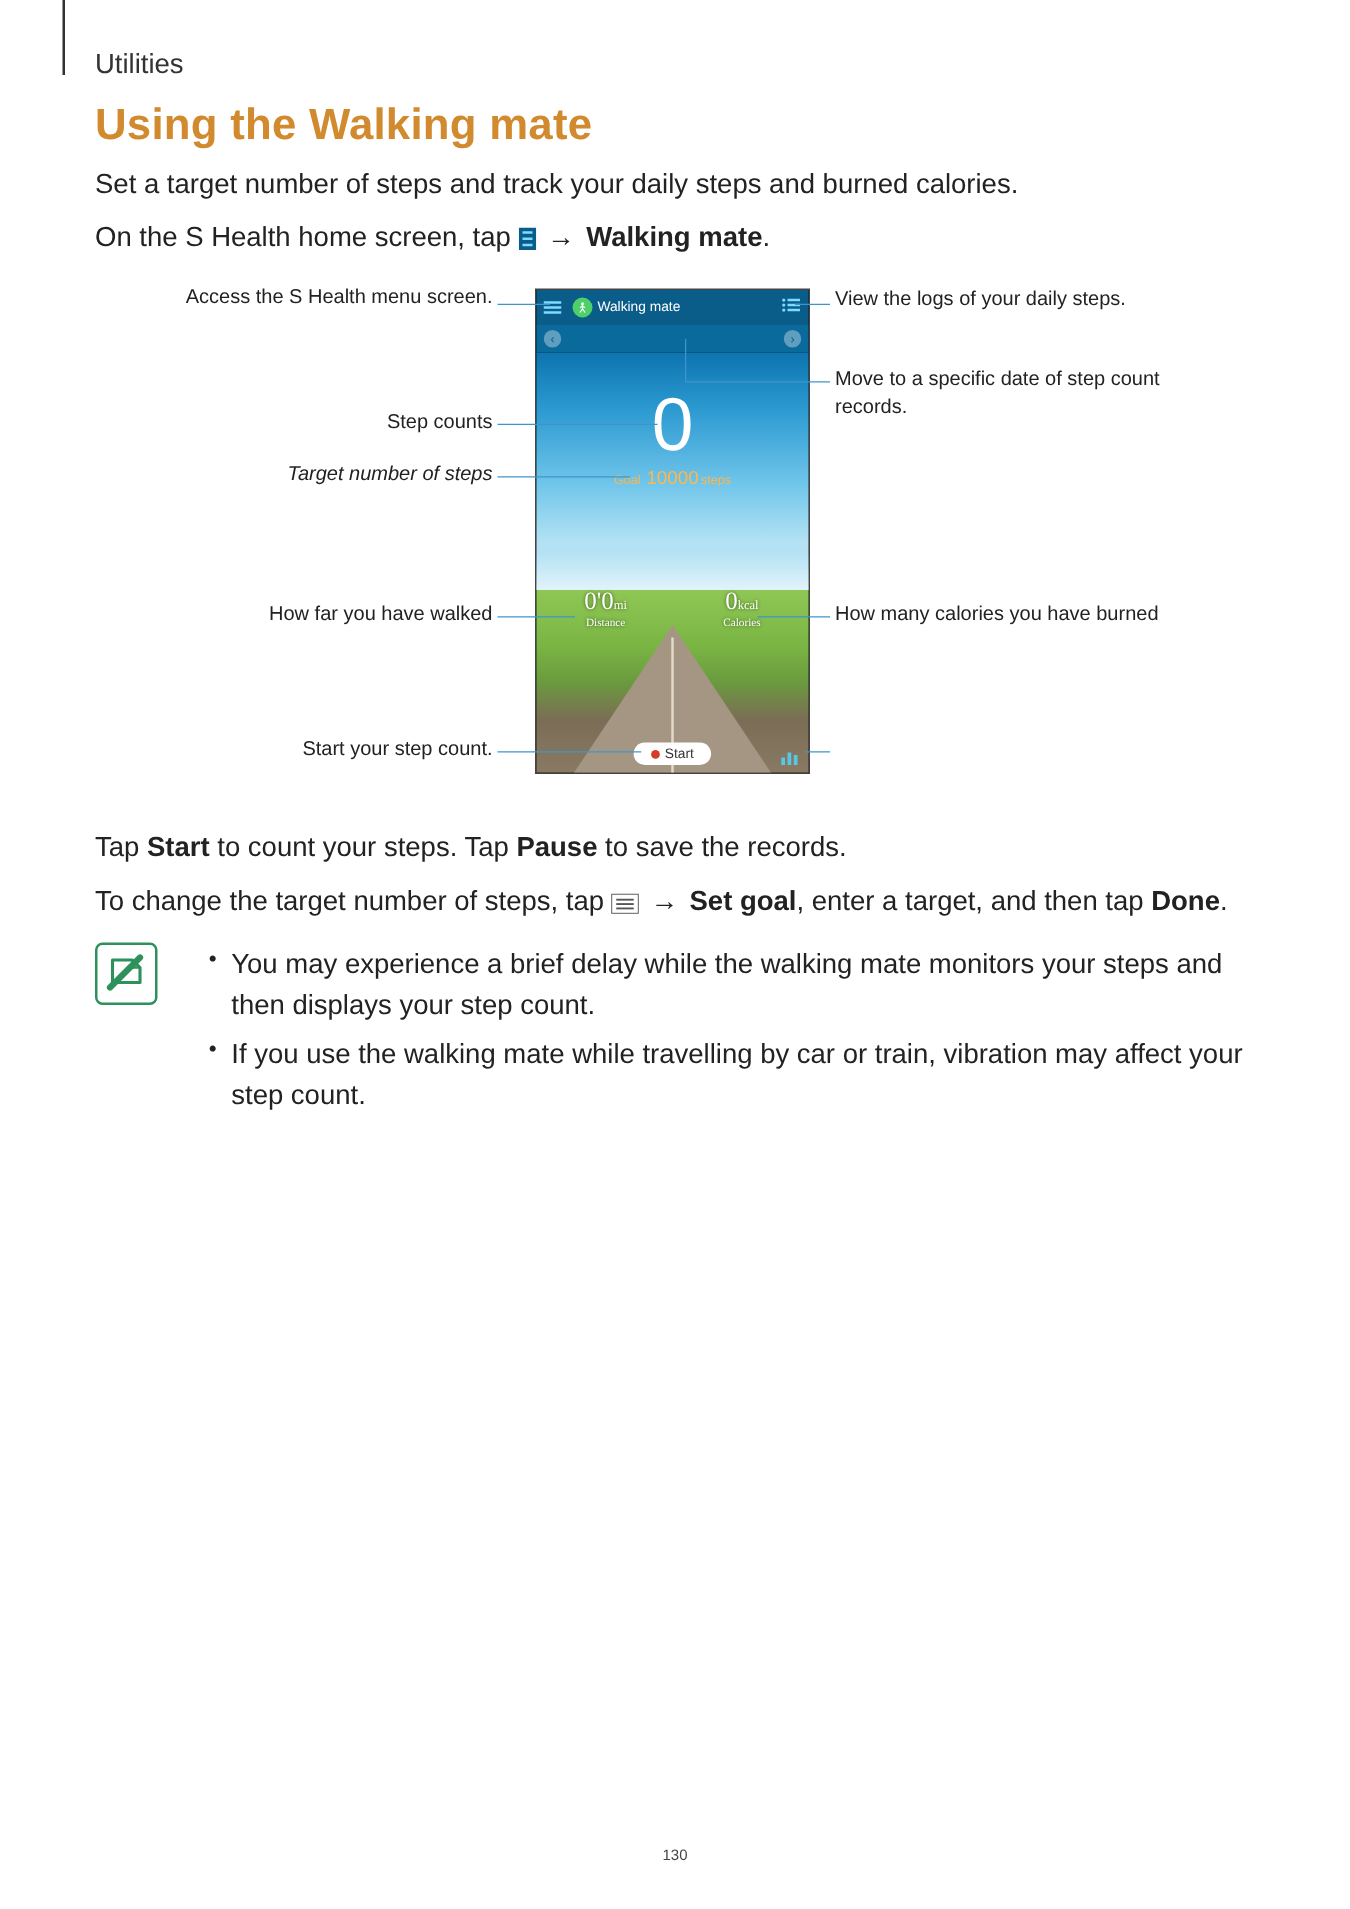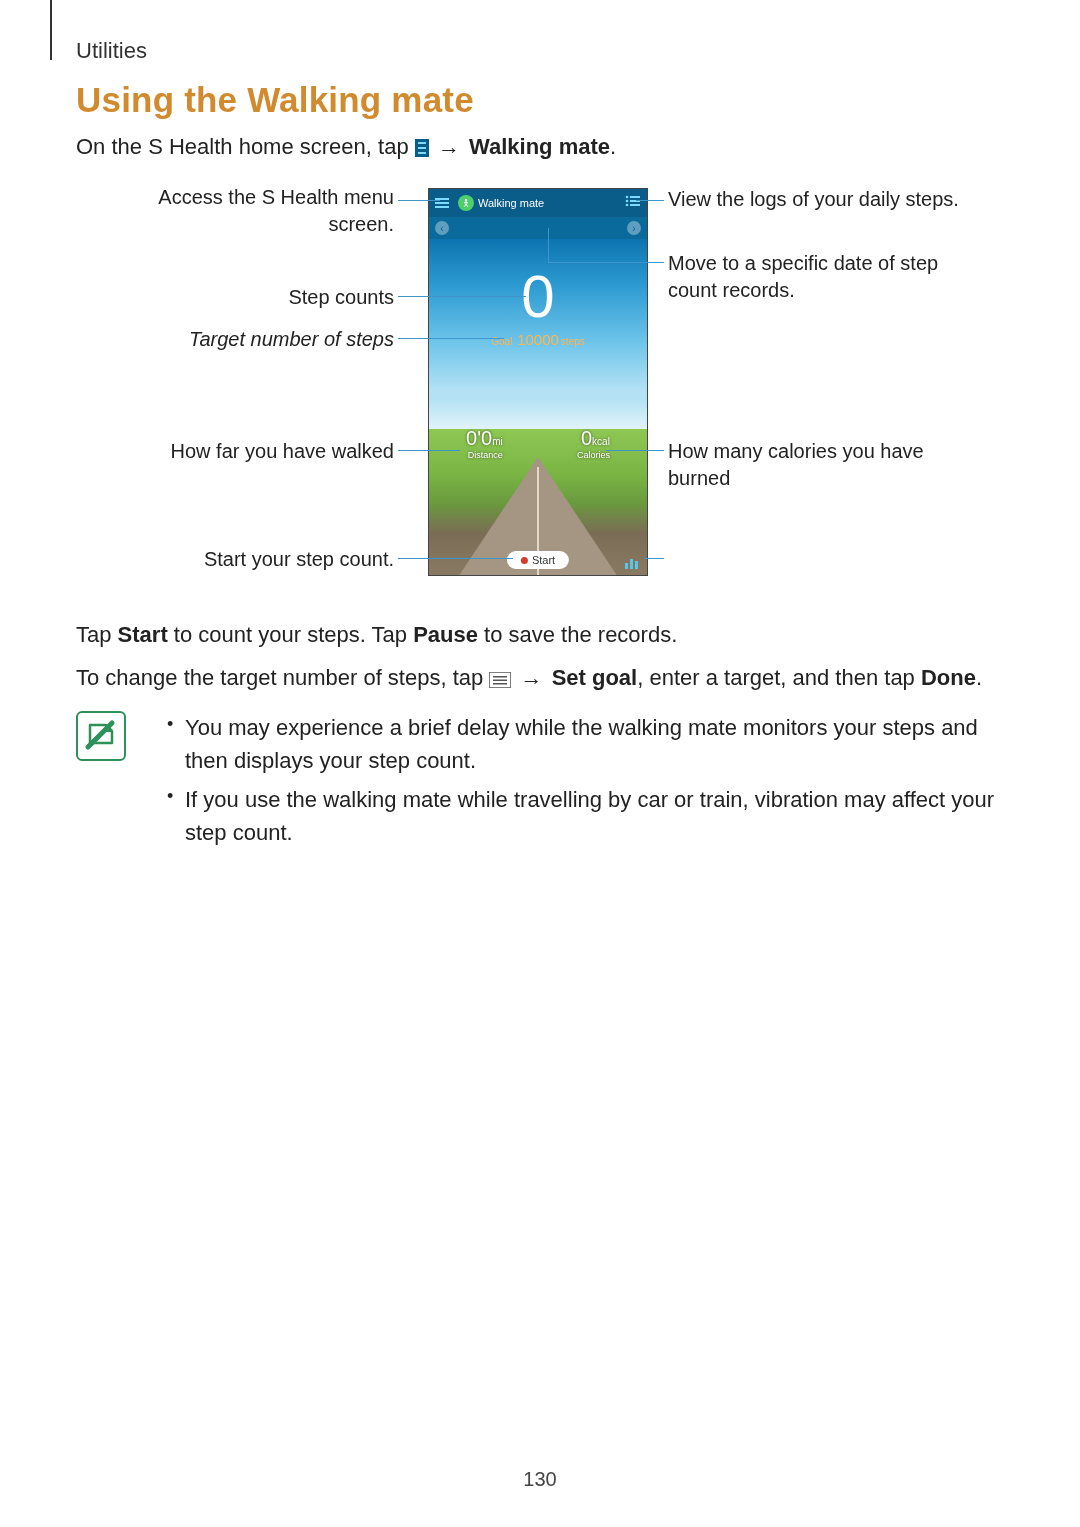--- a/index.html
+++ b/index.html
@@ -151,21 +151,21 @@
   }
   .ph-road-line {
     position:absolute; bottom:0; left:50%; width:2px; height:110px; background:#e2d9c9;
     transform:translateX(-50%);
   }
   .ph-stats {
     position:absolute; top:-2px; left:0; right:0;
     display:flex; justify-content:space-around;
     color:#fff;
   }
-  .ph-stat { text-align:right; text-shadow:0 0 3px rgba(0,0,0,0.6); }
+  .ph-stat { text-align:center; text-shadow:0 0 3px rgba(0,0,0,0.6);font-family:Liberation Serif, serif; }
   .ph-stat-val { font-size:20px; font-weight:300; }
   .ph-stat-val small { font-size:10px; font-weight:400; }
   .ph-stat-lbl { font-size:9px; }
   .ph-start {
     position:absolute; bottom:8px; left:50%; transform:translateX(-50%);
     background:#fff; border-radius:12px; padding:3px 14px;
     font-size:11px; color:#333; display:flex; align-items:center; gap:4px;
   }
   .ph-start .dot { width:7px; height:7px; border-radius:50%; background:#d43c2a; }
   .ph-graph-icon {
@@ -173,21 +173,21 @@
     display:flex; align-items:flex-end; gap:2px;
   }
   .ph-graph-icon span { display:block; width:3px; background:#56c7e8; }
   .ph-graph-icon span:nth-child(1){ height:6px;}
   .ph-graph-icon span:nth-child(2){ height:10px;}
   .ph-graph-icon span:nth-child(3){ height:8px;}
 
   
   .callout-text {
     position:absolute;
-    font-size:20px;
+    font-size:16px;
     color:#222;
     line-height:1.35;
   }
   .callout-text.left { text-align:right; }
   .leader {
     position:absolute;
     border-top: 1.5px solid #3f95c9;
     height:0;
   }
   .vleader {
@@ -213,34 +213,35 @@
   }
   .note-list li { position:relative; padding-left: 22px; margin-bottom: 6px; }
   .note-list li::before {
     content:"•"; position:absolute; left:4px; top:0; font-size:18px;
   }
   .page-num {
     position:absolute;
     bottom: 36px;
     left: 0; right: 0;
     text-align:center;
-    font-size:20px;
+    font-size:12px;
     color:#444;
   }
   b { font-weight:600; }
 </style>
 </head>
 <body>
 
 <div class="page">
   <div class="side-rule"></div>
   <div class="header">Utilities</div>
 
   <h2 class="title">Using the Walking mate</h2>
 
+  <p class="para">Set a target number of steps and track your daily steps and burned calories.</p>
 
   <p class="para">
     <span>On the S Health home screen, tap </span>
     <span class="inline-icon">
       <svg width="14" height="18" viewBox="0 0 14 18">
           <rect x="0" y="0" width="14" height="18" fill="#0a5d89"></rect>
           <rect x="3" y="3" width="8" height="2" fill="#7edbff"></rect>
           <rect x="3" y="8" width="8" height="2" fill="#7edbff"></rect>
           <rect x="3" y="13" width="8" height="2" fill="#7edbff"></rect>
         </svg>

